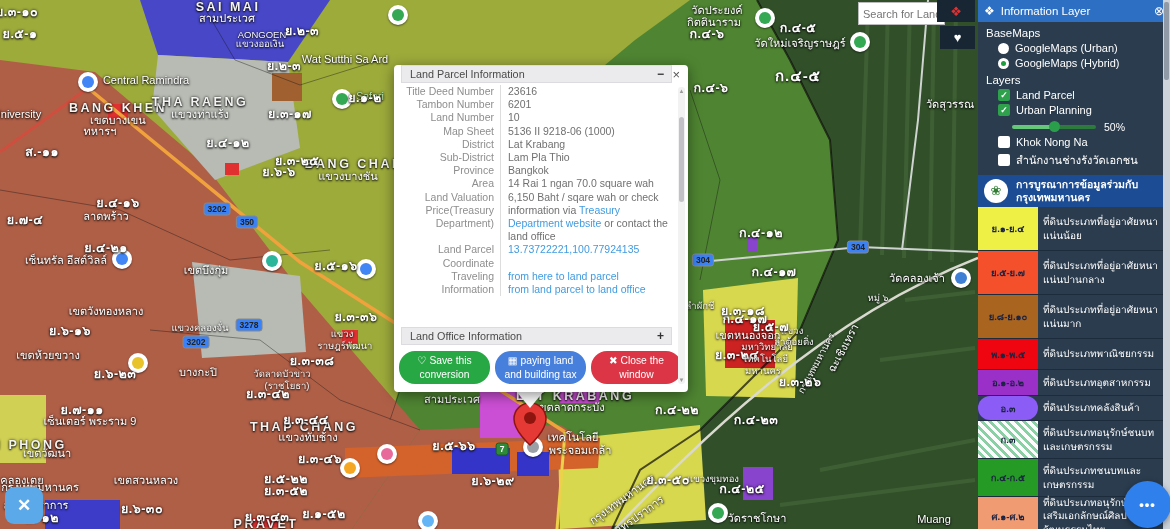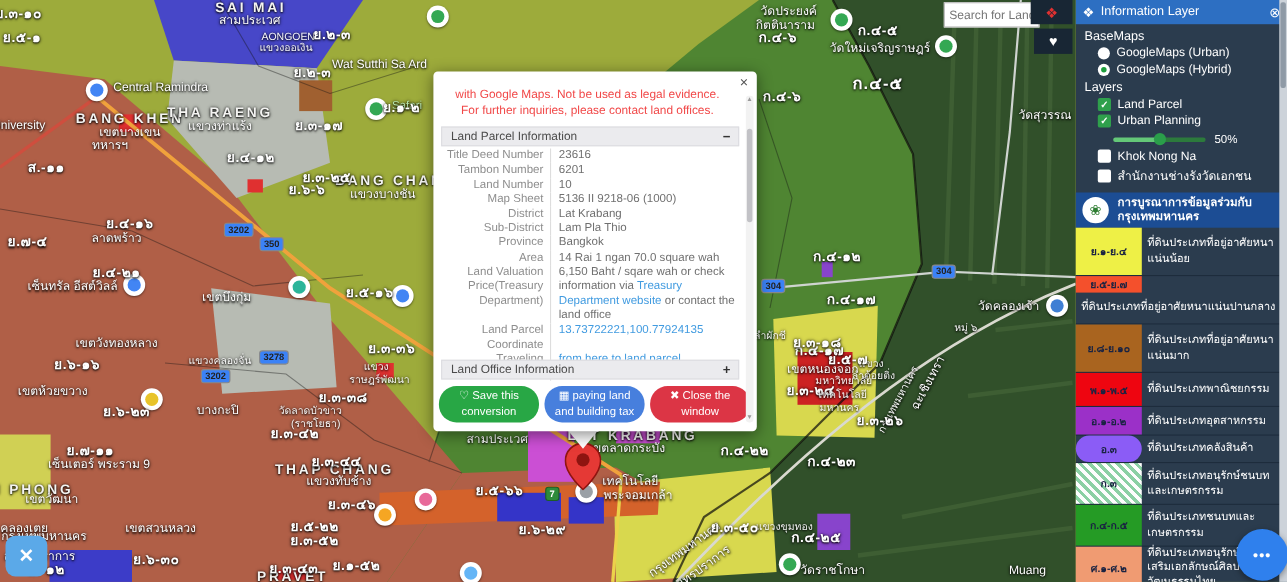--- a/index.html
+++ b/index.html
@@ -330,21 +330,20 @@
   </div>
 
   <svg id="pin" width="34" height="44" viewBox="0 0 34 44">
     <path d="M17,1 C8,1 1,8 1,17 c0,12 16,26 16,26 s16,-14 16,-26 C33,8 26,1 17,1 Z" fill="#e53935" stroke="#8e1410" stroke-width="1.5"></path>
     <circle cx="17" cy="16" r="6" fill="#8e1410"></circle>
   </svg>
   <div id="popup-tail"></div>
 
   <div id="popup">
     <div id="popup-close">×</div>
-    <div id="popup-warn">with Google Maps. Not be used as legal evidence. For further inquiries, please contact land offices.</div>
     <div class="secbar">
       <span>Land Parcel Information</span>
       <span class="pm">−</span>
     </div>
     <div id="ptable">
         <div class="prow">
           <div class="pl">Title Deed Number</div>
           <div class="pv"><span>23616</span></div>
         </div>
         <div class="prow">
@@ -462,21 +461,21 @@
       <div id="emblem">❀</div>
       <div id="legend-title">การบูรณาการข้อมูลร่วมกับ กรุงเทพมหานคร</div>
     </div>
     <div id="legend-rows">
         <div class="lrow" style="height: 43px;">
           <div class="sw" style="background: rgb(238, 240, 70);">
             <b>ย.๑-ย.๔</b>
           </div>
           <div class="ldesc">ที่ดินประเภทที่อยู่อาศัยหนาแน่นน้อย</div>
         </div>
-        <div class="lrow" style="height: 43px; flex-direction: column;">
+        <div class="lrow" style="height: 43px;">
           <div class="sw" style="background: rgb(244, 80, 44);">
             <b>ย.๕-ย.๗</b>
           </div>
           <div class="ldesc">ที่ดินประเภทที่อยู่อาศัยหนาแน่นปานกลาง</div>
         </div>
         <div class="lrow" style="height: 43px;">
           <div class="sw" style="background: rgb(169, 100, 31);">
             <b>ย.๘-ย.๑๐</b>
           </div>
           <div class="ldesc">ที่ดินประเภทที่อยู่อาศัยหนาแน่นมาก</div>

